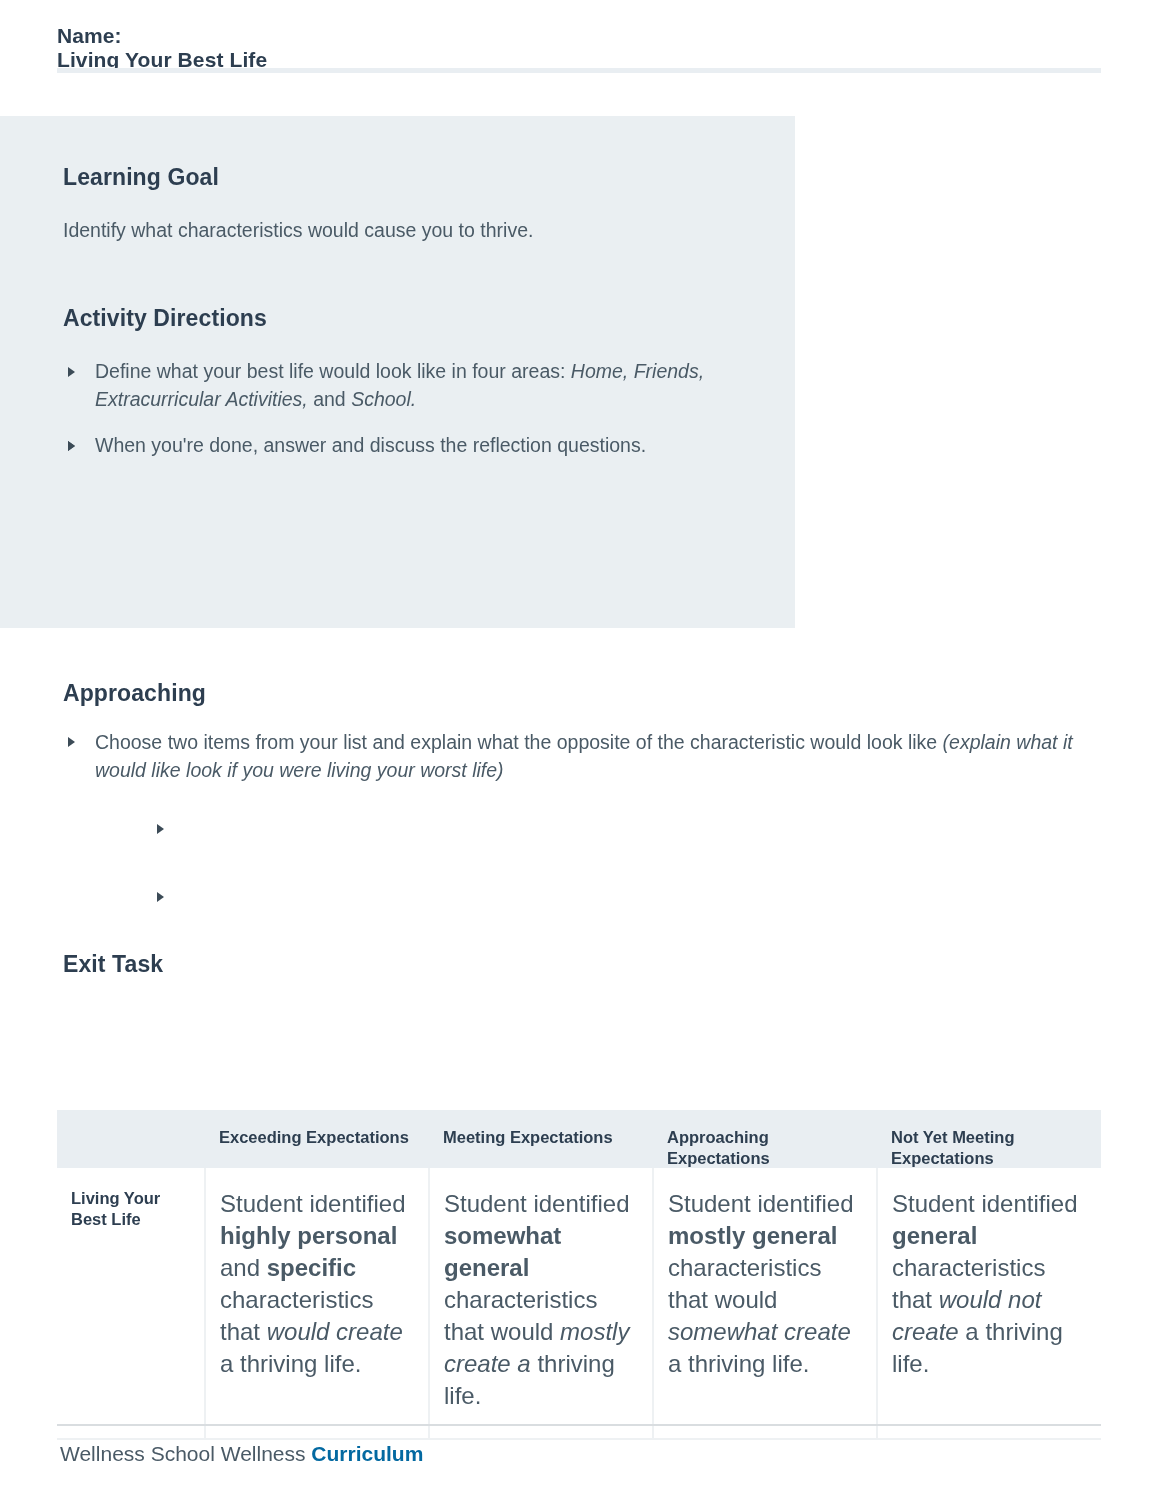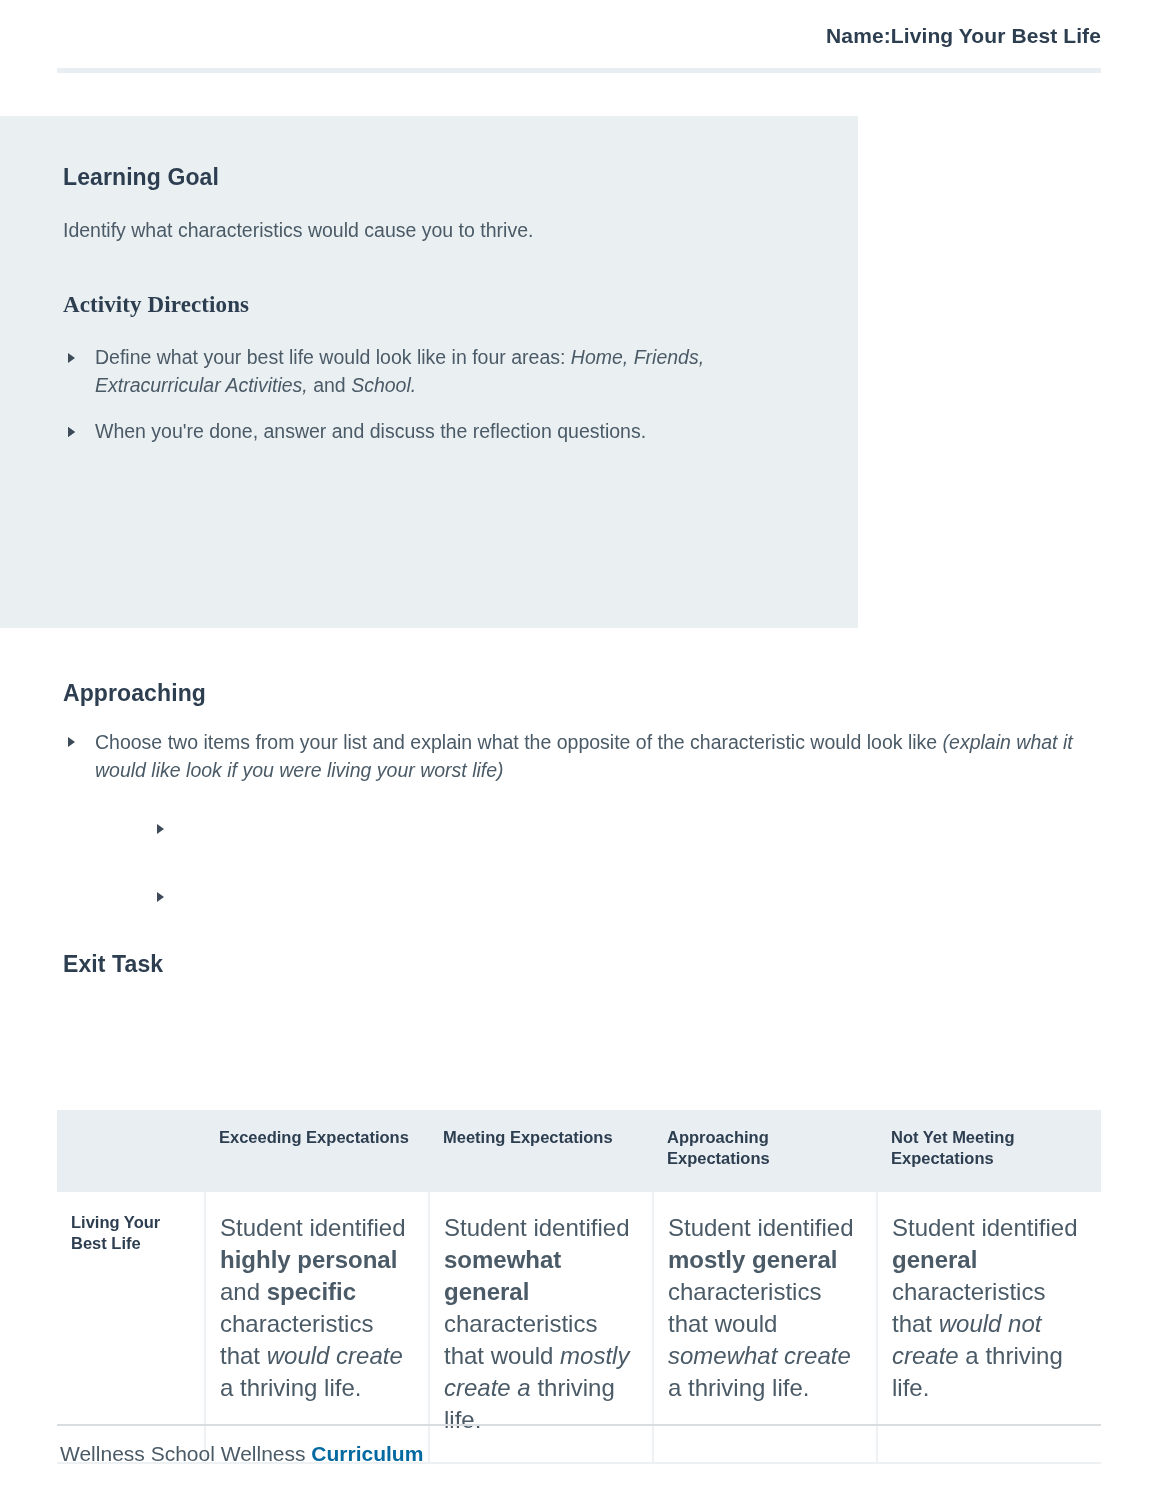--- a/index.html
+++ b/index.html
@@ -17,21 +17,22 @@
   }
 
   
   .page-header {
     position: absolute;
     left: 57px;
     top: 24px;
     width: 1044px;
     display: flex;
     align-items: baseline;
-    justify-content: flex-end;
+    justify-content: space-between;
+    flex-direction: column;
   }
   .hdr-name, .hdr-title {
     font-size: 21px;
     font-weight: bold;
     color: #2d3e50;
     letter-spacing: .1px;
   }
   .header-rule {
     position: absolute;
     left: 57px;
@@ -39,21 +40,21 @@
     width: 1044px;
     height: 5px;
     background: #e9eef2;
   }
 
   
   .panel {
     position: absolute;
     left: 0;
     top: 116px;
-    width: 858px;
+    width: 795px;
     height: 512px;
     background: #eaeff2;
     box-sizing: border-box;
   }
   .panel-inner {
     padding: 48px 40px 0 63px;
   }
   h2.section-heading {
     font-size: 23px;
     font-weight: bold;
@@ -61,22 +62,21 @@
     margin: 0;
     letter-spacing: .1px;
   }
   .goal-text {
     font-size: 19.5px;
     color: #4a5a66;
     margin: 26px 0 0 0;
     line-height: 1.35;
   }
   .panel h2.directions-heading {
-    margin-top: 49px;
-    font-family: Liberation Serif, serif;
+    margin-top: 62px;
   }
 
   
   ul.bullets {
     list-style: none;
     margin: 0;
     padding: 0;
   }
   ul.bullets li {
     position: relative;
@@ -162,21 +162,21 @@
     border-collapse: collapse;
     table-layout: fixed;
   }
   .rubric th, .rubric td {
     vertical-align: top;
     box-sizing: border-box;
   }
   .rubric thead th {
     background: #e9eef2;
     border: none;
-    padding: 17px 14px 24px 14px;
+    padding: 17px 14px 0 14px;
     text-align: left;
     font-size: 16.5px;
     font-weight: bold;
     color: #2d3e50;
     line-height: 1.25;
   }
   .rubric thead th.corner { background: #e9eef2; }
   .rubric tbody td {
     background: #ffffff;
     border-left: 2px solid #eef1f3;

